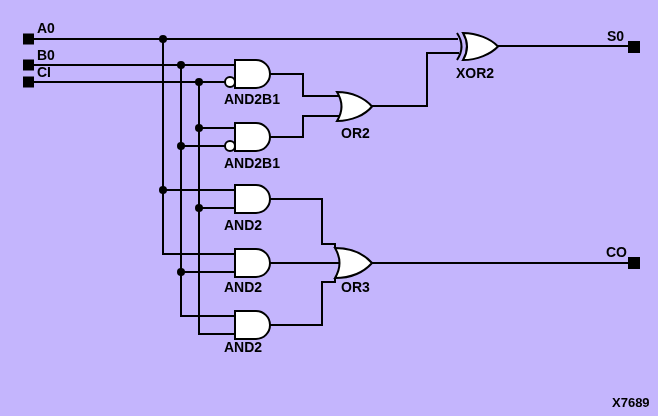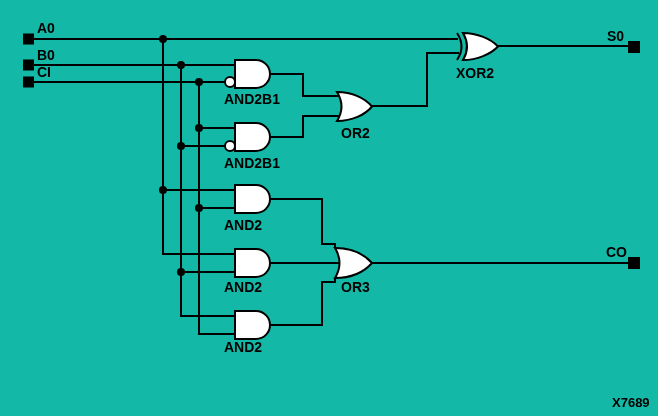--- a/index.html
+++ b/index.html
@@ -4,21 +4,21 @@
 <style>
   html, body {
     margin: 0;
     padding: 0;
     background: #ffffff;
   }
   .figure-canvas {
     position: relative;
     width: 658px;
     height: 416px;
-    background: #14b8a6;
+    background: #c4b5fd;
     overflow: hidden;
     font-family: "Liberation Sans", sans-serif;
   }
   svg text {
     font-family: "Liberation Sans", sans-serif;
     font-weight: bold;
     font-size: 14px;
     fill: #000000;
   }
   svg text.caption {

